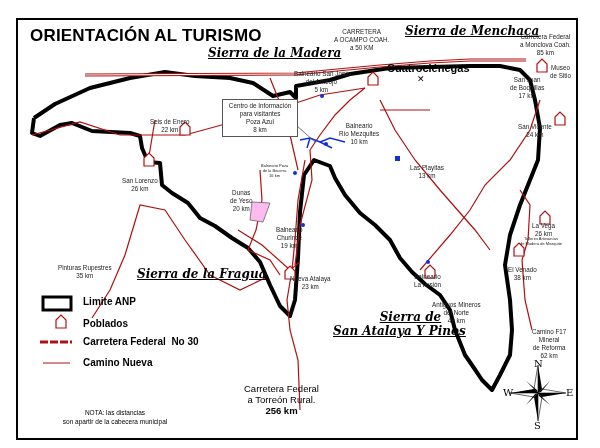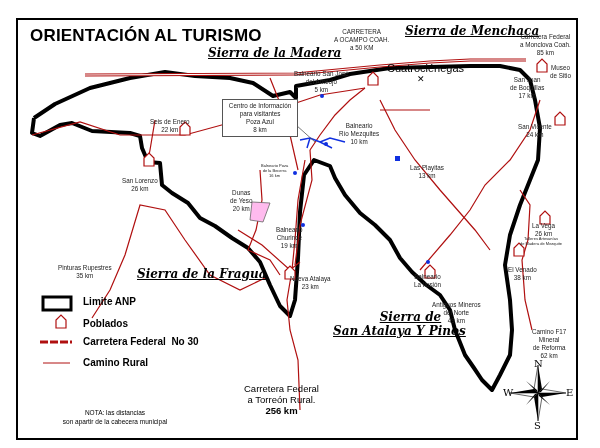--- a/index.html
+++ b/index.html
@@ -2,21 +2,21 @@
 <html><head>
 <meta charset="utf-8">
 <style>
   html,body{margin:0;padding:0;background:#fff;}
   body{width:600px;height:448px;position:relative;overflow:hidden;font-family:"Liberation Sans",sans-serif;}
   .map-border{position:absolute;left:16px;top:18px;width:562px;height:422px;border:2px solid #000;box-sizing:border-box;}
   .title{position:absolute;left:30px;top:26px;font-weight:bold;font-size:17px;color:#000;letter-spacing:0.2px;}
   .sierra{position:absolute;font-family:"DejaVu Serif",serif;font-style:italic;font-weight:bold;font-size:12px;color:#000;text-decoration:underline;}
   .lbl{position:absolute;font-size:6.3px;color:#222;text-align:center;line-height:8px;white-space:nowrap;}
   .tiny{position:absolute;font-size:4px;color:#222;text-align:center;line-height:5px;white-space:nowrap;}
-  .city{position:absolute;font-size:11px;color:#000;font-weight:normal;padding-left:40px;}
+  .city{position:absolute;font-size:11px;color:#000;font-weight:bold;padding-left:40px;}
   .big{position:absolute;font-size:9.5px;color:#000;text-align:center;line-height:11px;white-space:nowrap;}
   .infobox{position:absolute;left:222px;top:99px;width:74px;height:36px;border:1px solid #555;background:#fff;}
   .legend-row{position:absolute;left:40px;display:flex;align-items:flex-start;}
   .legend-label{font-size:10px;font-weight:bold;color:#000;}
   .note{position:absolute;left:40px;top:408px;width:150px;font-size:6.5px;text-align:center;line-height:9px;color:#000;}
   svg{position:absolute;left:0;top:0;}
   .compass-lbl{position:absolute;font-family:"DejaVu Serif",serif;font-size:10px;color:#000;}
 </style>
 </head>
 <body>
@@ -223,21 +223,21 @@
 <div class="legend-row" style="left:83px;top:296px;">
   <span class="legend-label">Limite ANP</span>
 </div>
 <div class="legend-row" style="left:83px;top:318px;">
   <span class="legend-label">Poblados</span>
 </div>
 <div class="legend-row" style="left:83px;top:336px;">
   <span class="legend-label" style="white-space:pre;">Carretera Federal  No 30</span>
 </div>
 <div class="legend-row" style="left:83px;top:357px;">
-  <span class="legend-label">Camino Rural</span>
+  <span class="legend-label">Camino Nueva</span>
 </div>
 
 <div class="note">
   <div>NOTA: las distancias</div>
   <div>son apartir de la cabecera municipal</div>
 </div>
 
 <div class="compass-lbl" style="left:534px;top:358px;">N</div>
 <div class="compass-lbl" style="left:534px;top:420px;">S</div>
 <div class="compass-lbl" style="left:566px;top:387px;">E</div>

